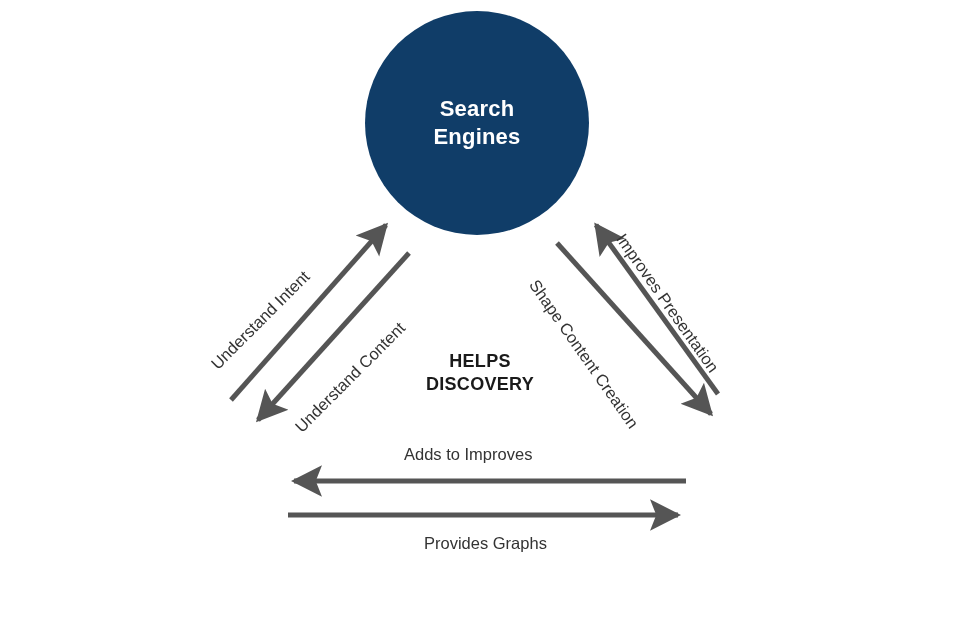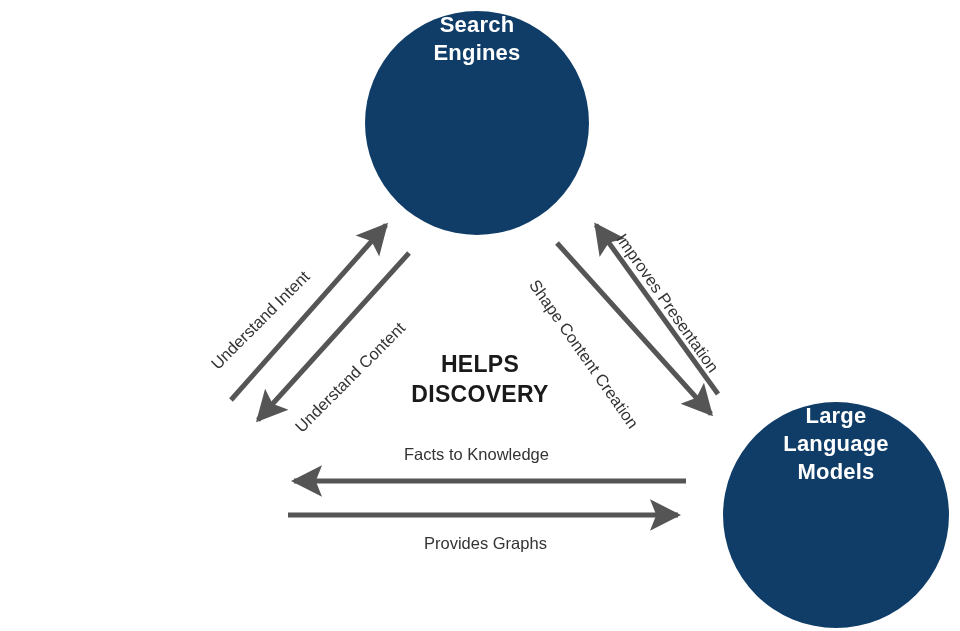--- a/index.html
+++ b/index.html
@@ -15,21 +15,21 @@
     width: 960px;
     height: 631px;
     background: #ffffff;
     overflow: hidden;
   }
   .node {
     position: absolute;
     border-radius: 50%;
     background: #103D68;
     display: flex;
-    align-items: flex-start;
+    align-items: center;
     justify-content: center;
     text-align: center;
     box-sizing: border-box;
   }
   .node-label {
     color: #ffffff;
     font-weight: bold;
     font-size: 22px;
     line-height: 1.28;
     letter-spacing: 0.2px;
@@ -70,21 +70,21 @@
     transform-origin: 0 50%;
   }
   #center-text {
     position: absolute;
     left: 380px;
     top: 350px;
     width: 200px;
     text-align: center;
     color: #1a1a1a;
     font-weight: bold;
-    font-size: 23px;
+    font-size: 18px;
     line-height: 1.3;
     letter-spacing: 0.3px;
     white-space: pre-line;
     font-family: "Liberation Sans", sans-serif;
   }
   #label-understand-intent {
     left: 214px;
     top: 357px;
     transform: rotate(-45deg);
   }
@@ -148,34 +148,29 @@
       <line x1="288" y1="515" x2="678" y2="515" stroke="#555555" stroke-width="5" marker-end="url(#ah)"></line>
     </g>
   </svg>
 
   <div class="node" id="node-search">
     <span class="node-label">Search
 Engines</span>
   </div>
 
 
-  <div class="node" id="node-llm">
-    <span class="node-label">Large
-Language
-Models</span>
-  </div>
 
   <div id="center-text">HELPS
 DISCOVERY</div>
 
   <div class="edge-label" id="label-understand-intent">Understand Intent</div>
 
   <div class="edge-label" id="label-understand-content">Understand Content</div>
 
   <div class="edge-label" id="label-improves-presentation">Improves Presentation</div>
 
   <div class="edge-label" id="label-shape-content-creation">Shape Content Creation</div>
 
-  <div class="edge-label" id="label-adds-to-knowledge">Facts to Knowledge</div>
+  <div class="edge-label" id="label-adds-to-knowledge">Adds to Improves</div>
 
   <div class="edge-label" id="label-provides-facts">Provides Graphs</div>
 
 </div>
 
 </body></html>

